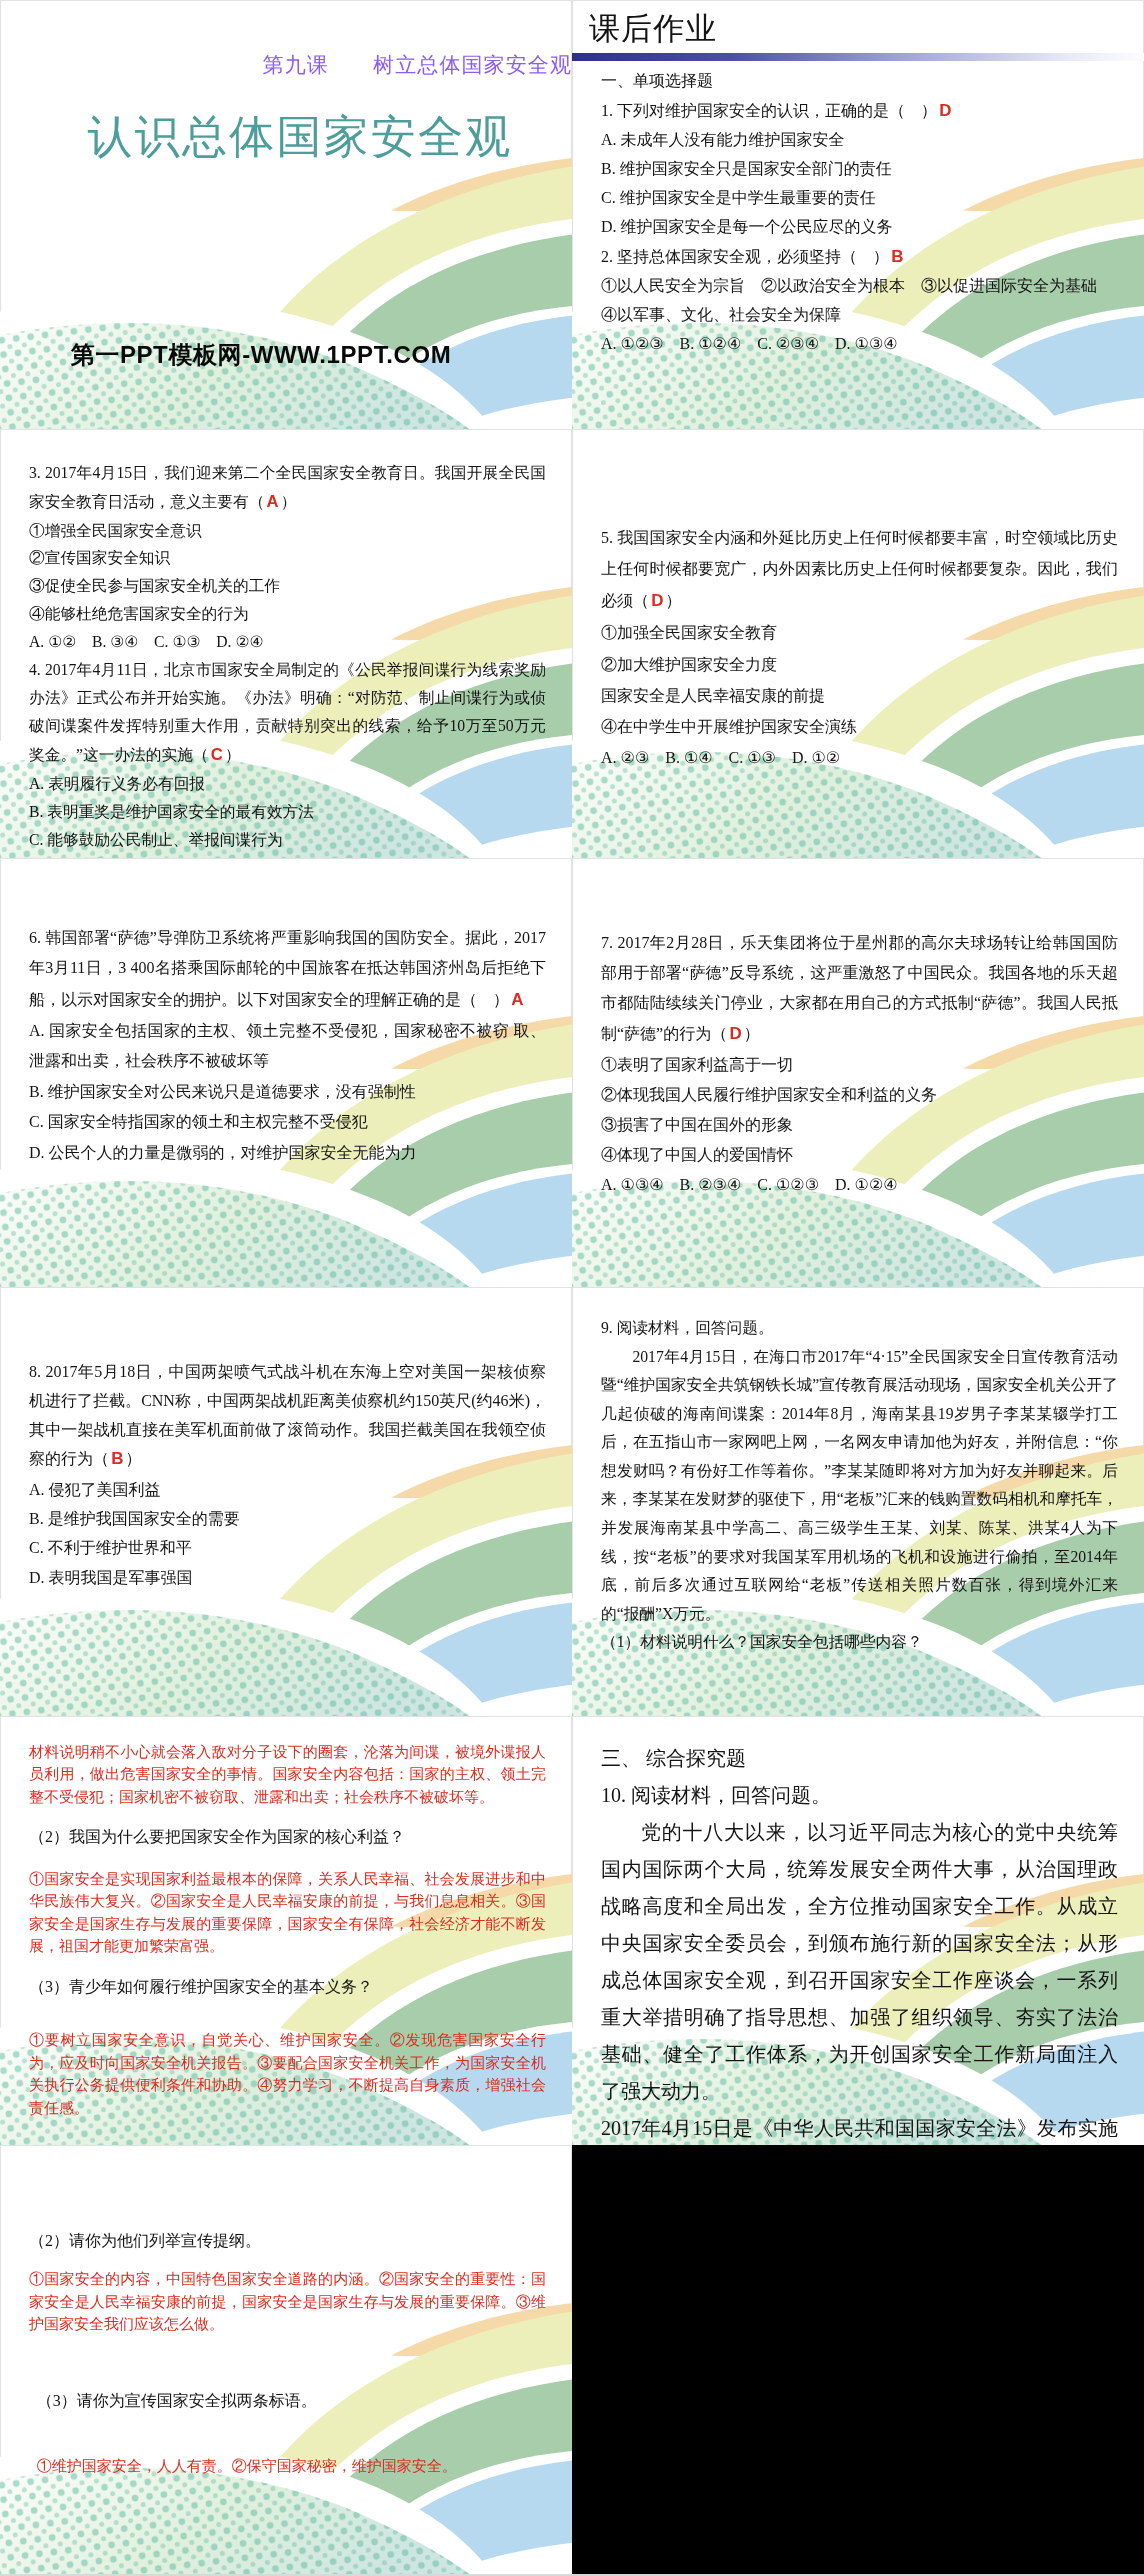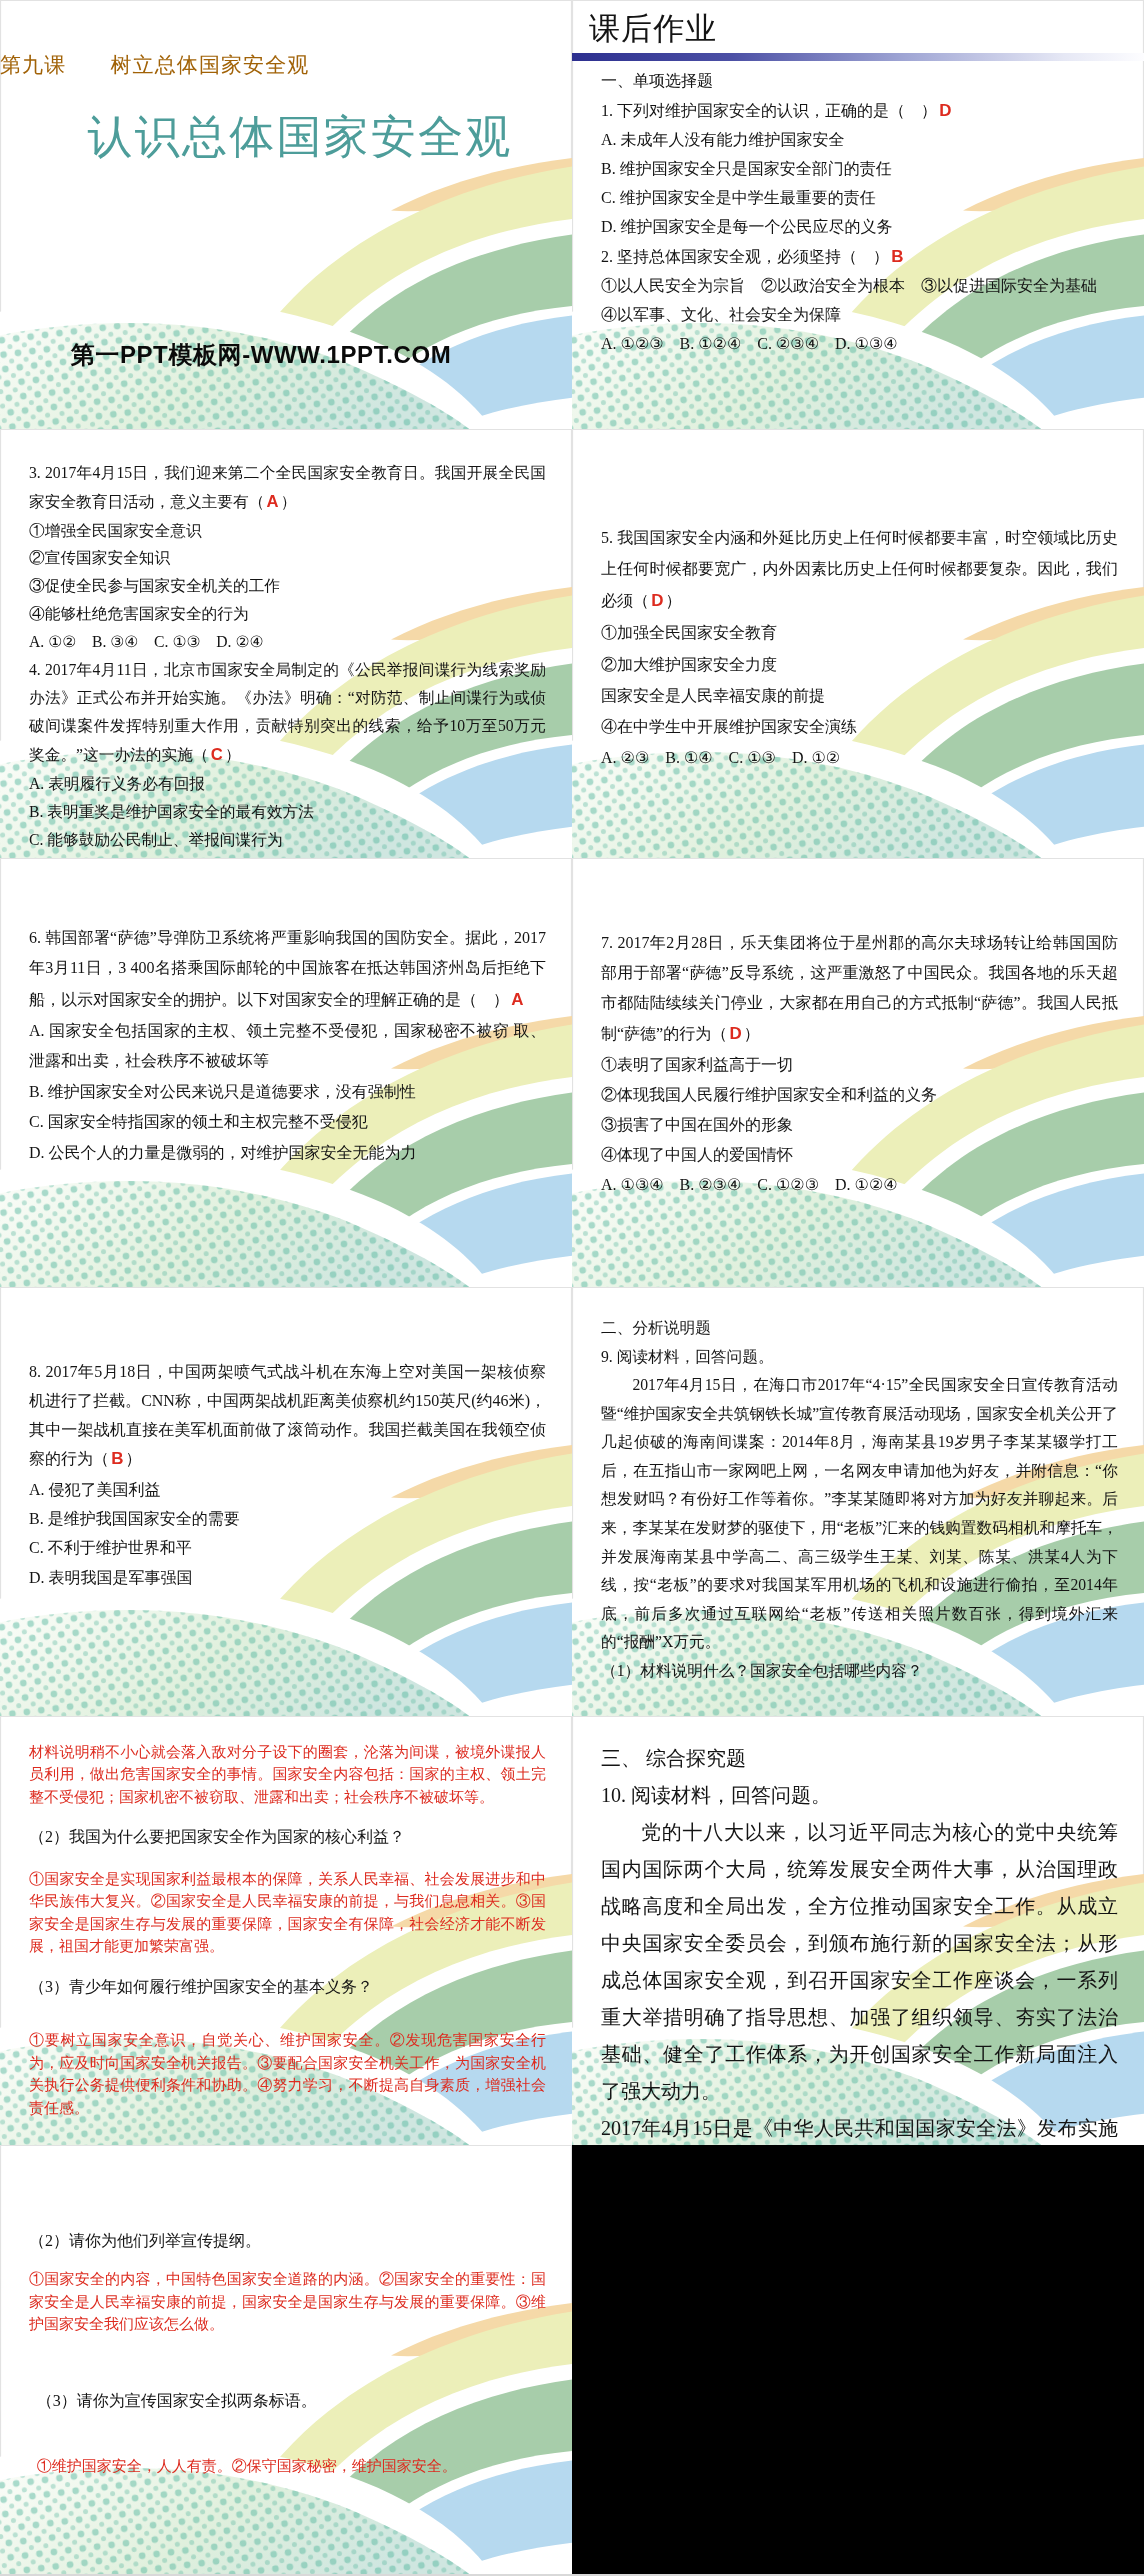--- a/index.html
+++ b/index.html
@@ -3,22 +3,22 @@
 <meta charset="utf-8">
 <style>
   html,body{margin:0;padding:0;background:#d9d9d9;}
   .sheet{width:1145px;display:grid;grid-template-columns:572px 572px;grid-auto-rows:429px;}
   .cell{position:relative;width:572px;height:429px;background:#ffffff;overflow:hidden;
         box-shadow:inset 0 0 0 1.1px #e2e2e2;font-family:"Liberation Serif","DejaVu Serif",serif;color:#141414;}
   .cell.black{background:#000000;box-shadow:none;}
   .bg{position:absolute;left:0;top:0;width:100%;height:100%;pointer-events:none;}
 
   
-  .course{position:absolute;top:51px;left:0;width:100%;text-align:left;
-          font-size:21px;color:#a16207;letter-spacing:1.1px;}
+  .course{position:absolute;top:51px;left:0;width:100%;text-align:right;
+          font-size:21px;color:#8b5cf6;letter-spacing:1.1px;}
   .bigtitle{position:absolute;top:107px;left:0;width:100%;text-align:center;
           font-size:45px;color:#4d9d9a;letter-spacing:2.2px;padding-left:14px;}
   .mark{position:absolute;top:339px;left:6px;width:510px;text-align:center;
           font-family:"Liberation Sans","DejaVu Sans",sans-serif;font-weight:bold;
           font-size:24px;color:#0a0a0a;letter-spacing:0.6px;}
 
   
   .hw-head{position:absolute;top:7.8px;left:17px;font-size:31px;font-weight:normal;letter-spacing:1.1px;}
   .hw-bar{position:absolute;top:53px;left:0;width:100%;height:8.4px;
           background:linear-gradient(90deg,#2c2f8f 0%,#4c50a5 28%,#9fa5d4 58%,#e6e8f5 86%,#fdfdff 100%);}
@@ -179,21 +179,20 @@
       <p class="nj">C. 不利于维护世界和平</p>
       <p class="nj">D. 表明我国是军事强国</p>
     </div>
   </div>
 
   <div class="cell">
     <svg class="bg" viewBox="0 0 1024 768" preserveAspectRatio="none">
         <use href="#waveBg"></use>
       </svg>
     <div class="content c8">
-      <p class="nj">二、分析说明题</p>
       <p class="nj">9. 阅读材料，回答问题。</p>
       <p class="indent">2017年4月15日，在海口市2017年“4·15”全民国家安全日宣传教育活动暨“维护国家安全共筑钢铁长城”宣传教育展活动现场，国家安全机关公开了几起侦破的海南间谍案：2014年8月，海南某县19岁男子李某某辍学打工后，在五指山市一家网吧上网，一名网友申请加他为好友，并附信息：“你想发财吗？有份好工作等着你。”李某某随即将对方加为好友并聊起来。后来，李某某在发财梦的驱使下，用“老板”汇来的钱购置数码相机和摩托车，并发展海南某县中学高二、高三级学生王某、刘某、陈某、洪某4人为下线，按“老板”的要求对我国某军用机场的飞机和设施进行偷拍，至2014年底，前后多次通过互联网给“老板”传送相关照片数百张，得到境外汇来的“报酬”X万元。</p>
       <p class="nj">（1）材料说明什么？国家安全包括哪些内容？</p>
     </div>
   </div>
 
   <div class="cell">
     <svg class="bg" viewBox="0 0 1024 768" preserveAspectRatio="none">
         <use href="#waveBg"></use>
       </svg>

